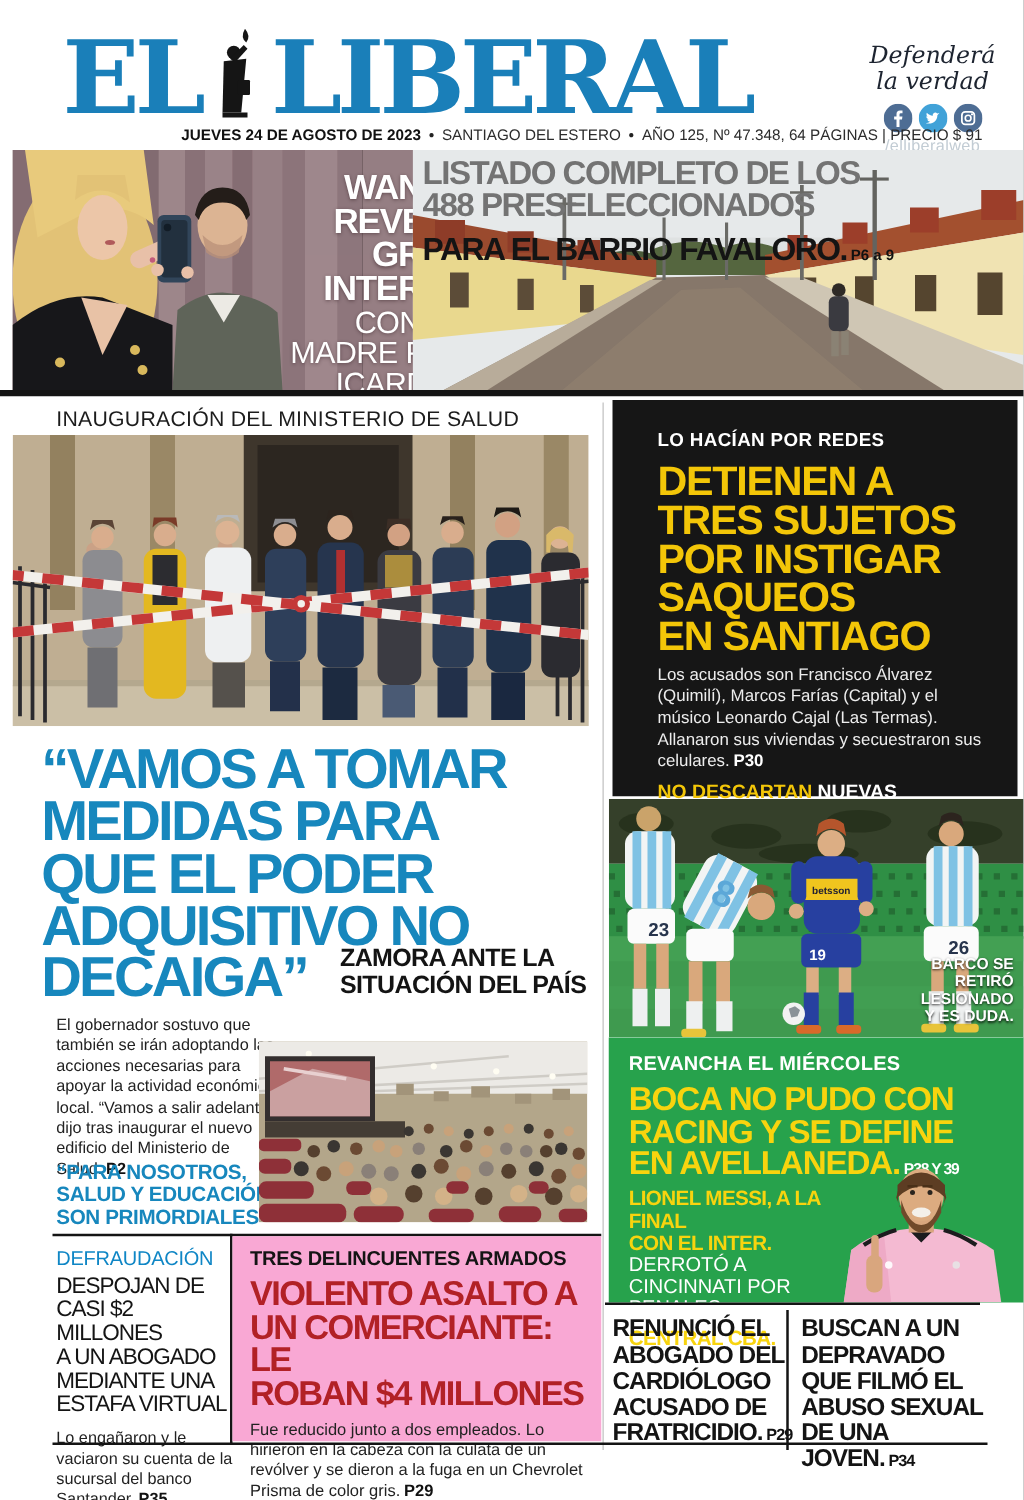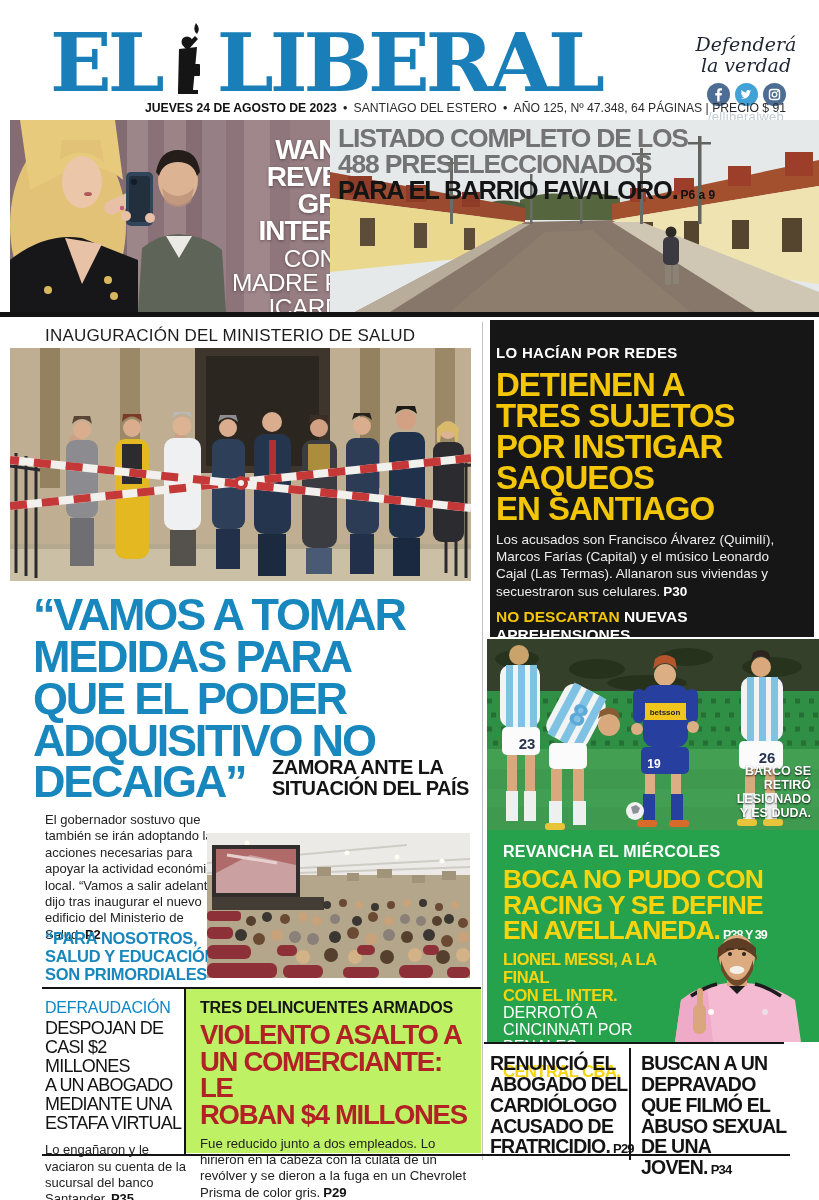--- a/index.html
+++ b/index.html
@@ -30,21 +30,21 @@
   .top-strip { left:0; top:120px; width:819px; height:192px; }
   .wanda-box { position:absolute; left:0; top:0; width:386px; height:192px; overflow:hidden;padding-left:10px; }
   .wanda-text { position:absolute; right:10px; top:16px; text-align:right; color:#fff;
                 text-shadow:0 1px 3px rgba(40,20,25,.45); }
   .wanda-bold { font-size:28px; font-weight:bold; letter-spacing:-1px; line-height:.97; }
   .wanda-light { font-size:24.5px; font-weight:normal; letter-spacing:-.5px; line-height:1.0; margin-top:2px; }
   .wanda-pref { font-size:13px; font-weight:bold; }
   .favaloro-box { position:absolute; left:330px; top:0; width:489px; height:192px; overflow:hidden; }
   .fava-overlay { position:absolute; left:8px; top:6px; }
   .fava-blue { color:#737373; font-size:26.5px; font-weight:bold; letter-spacing:-1.2px; line-height:.97; }
-  .fava-black { color:#141414; font-size:25.5px; font-weight:bold; letter-spacing:-1.2px; line-height:1; margin-top:1px; }
+  .fava-black { color:#141414; font-size:25.5px; font-weight:bold; letter-spacing:-1.2px; line-height:1; margin-top:11px; }
   .fava-pref { font-size:12px; letter-spacing:0; margin-left:4px; }
 
   .black-rule { background:#141414; }
   .col-divider { left:482px; top:322px; width:1px; height:838px; background:#c2c2c2; }
 
   
   .kicker-salud { left:45px; top:326px; font-size:17px; color:#1c1c1c; letter-spacing:.2px; }
   .ribbon-photo { left:10px; top:348px; width:461px; height:233px; overflow:hidden; }
   .headline-salud { left:33px; top:594px; font-size:45px; font-weight:bold; color:#1787bd;
                     letter-spacing:-2.2px; line-height:.93; }
@@ -55,30 +55,30 @@
   .quote-salud { left:45px; top:929px; width:185px; font-size:16.5px; font-weight:bold;
                  color:#1787bd; letter-spacing:-.3px; line-height:1.1; }
   .auditorium-photo { left:207px; top:833px; width:263px; height:145px; overflow:hidden; }
 
   .lrule-top { left:42px; top:987px; width:439px; height:2px; }
   .defraud { left:45px; top:999px; width:142px; }
   .defraud-kicker { color:#0f86c5; font-size:16px; font-weight:normal; letter-spacing:-.2px; }
   .defraud-head { font-size:18px; font-weight:normal; letter-spacing:-.8px; line-height:1.06; margin-top:2px; }
   .defraud-body { font-size:13px; line-height:1.24; margin-top:9px; color:#222; }
   .vrule-def { left:184px; top:987px; width:2px; height:168px; background:#141414; }
-  .gray-box { left:186px; top:989px; width:295px; height:164px; background:#bef264; padding:10px 14px; }
+  .gray-box { left:186px; top:989px; width:295px; height:164px; background:#f9a8d4; padding:10px 14px; }
   .asalto-kicker { font-size:16px; font-weight:bold; letter-spacing:-.2px; color:#141414; }
   .asalto-head { color:#b22126; font-size:27.5px; font-weight:bold; letter-spacing:-1.3px;
                  line-height:.97; margin-top:5px; }
   .asalto-body { font-size:13.2px; line-height:1.24; margin-top:7px; color:#222; }
   .lrule-bottom { left:42px; top:1154px; width:748px; height:2px; }
 
   
   .black-box { left:490px; top:320px; width:324px; height:317px; background:#161616;
-               padding:24px 18px 0 6px; }
+               padding:24px 18px 0 36px; }
   .saqueos-kicker { color:#fff; font-size:15px; font-weight:bold; letter-spacing:.3px; }
   .saqueos-head { color:#f3c608; font-size:33px; font-weight:bold; letter-spacing:-1px;
                   line-height:.94; margin-top:8px; }
   .saqueos-body { color:#ededed; font-size:13.5px; line-height:1.27; margin-top:7px; }
   .saqueos-body .pref { color:#fff; }
   .saqueos-footer { margin-top:8px; font-size:15.5px; font-weight:bold; color:#fff; }
   .saqueos-footer .yellow { color:#f3c608; }
 
   .soccer-photo { left:487px; top:639px; width:332px; height:191px; overflow:hidden; }
   .soccer-caption { position:absolute; right:8px; bottom:10px; text-align:right; color:#fff;

